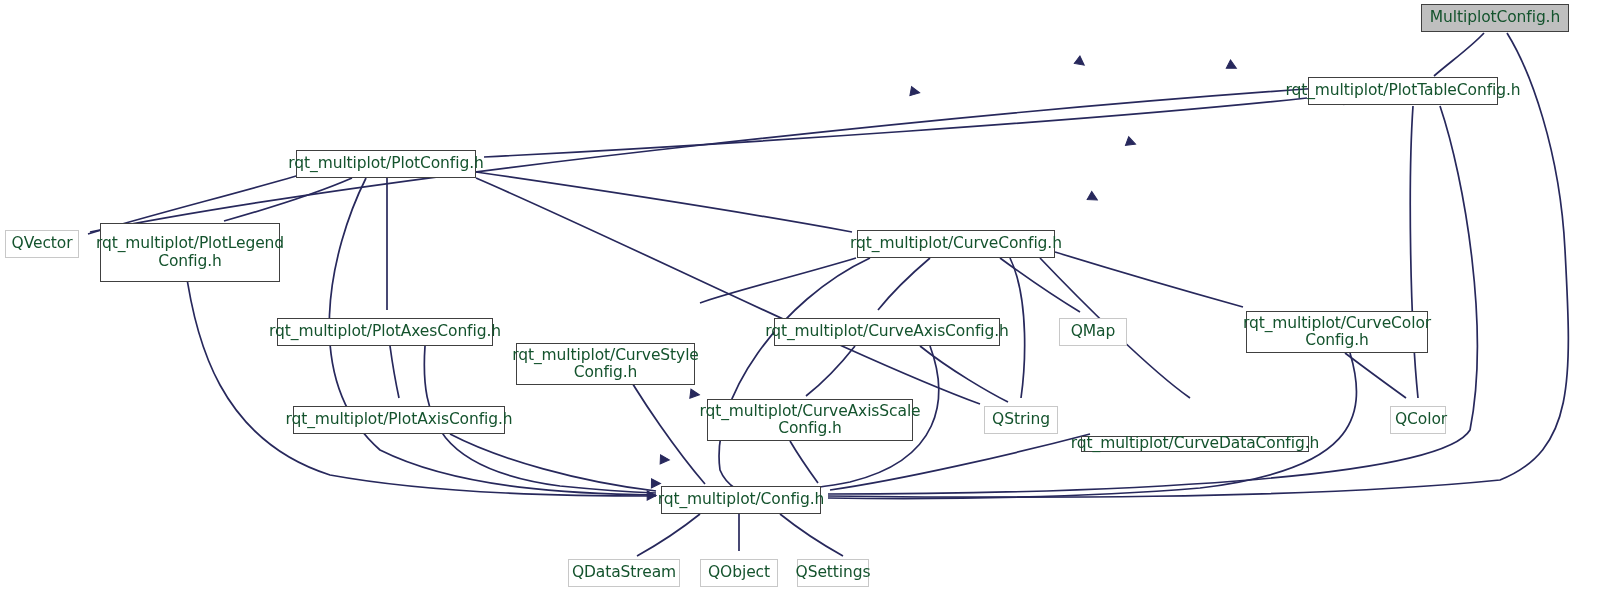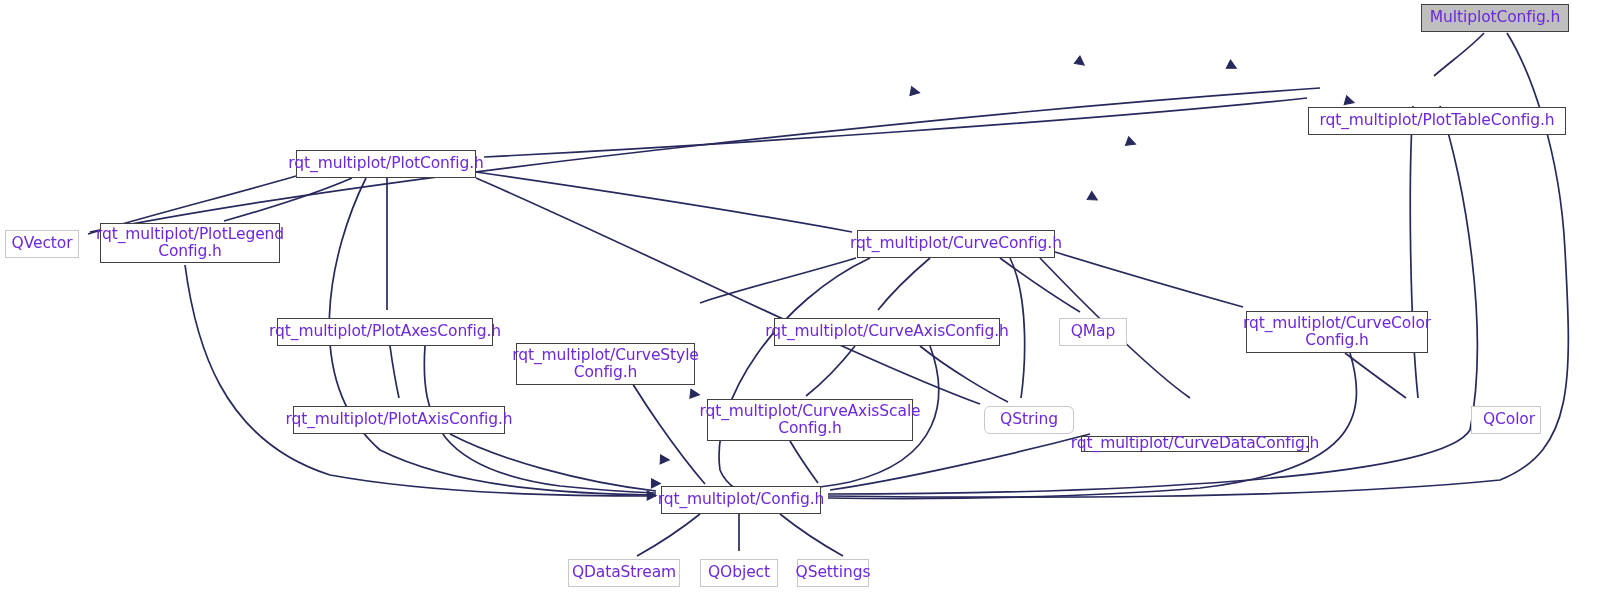--- a/index.html
+++ b/index.html
@@ -34,21 +34,21 @@
   }
   .node {
     position: absolute;
     box-sizing: border-box;
     display: flex;
     align-items: center;
     justify-content: center;
     text-align: center;
     line-height: 1.12;
     font-size: 15.5px;
-    color: #6d28d9;
+    color: #14532d;
     background: #ffffff;
     white-space: pre-line;
     letter-spacing: -0.1px;
   }
   .node.internal {
     border: 1.6px solid #404040;
   }
   .node.external {
     border: 1.2px solid #c8c8c8;
   }
@@ -194,37 +194,37 @@
         <path class="edge-path" d="M739,514 L739,551"></path>
         <path class="arrow-head" d="M0,0 L-9,-4.6 L-9,4.6 Z" transform-origin="center" transform="translate(739,551) rotate(90)"></path>
       </g>
       <g>
         <path class="edge-path" d="M780,514 C800,530 825,546 843,556"></path>
         <path class="arrow-head" d="M0,0 L-9,-4.6 L-9,4.6 Z" transform-origin="center" transform="translate(843,556) rotate(29.66653249921363)"></path>
       </g>
     </svg>
   <div id="nodes-layer">
       <div class="node root" style="left: 1421px; top: 4px; width: 148px; height: 28px;">MultiplotConfig.h</div>
-      <div class="node internal" style="left: 1308px; top: 77px; width: 258px; height: 28px; margin-top: 30px;">rqt_multiplot/PlotTableConfig.h</div>
+      <div class="node internal" style="left: 1308px; top: 77px; width: 190px; height: 28px;">rqt_multiplot/PlotTableConfig.h</div>
       <div class="node internal" style="left: 296px; top: 150px; width: 180px; height: 28px;">rqt_multiplot/PlotConfig.h</div>
       <div class="node external" style="left: 5px; top: 230px; width: 74px; height: 28px;">QVector</div>
-      <div class="node internal" style="left: 100px; top: 223px; width: 180px; height: 40px;">rqt_multiplot/PlotLegend
+      <div class="node internal" style="left: 100px; top: 223px; width: 180px; height: 59px;">rqt_multiplot/PlotLegend
 Config.h</div>
       <div class="node internal" style="left: 857px; top: 230px; width: 198px; height: 28px;">rqt_multiplot/CurveConfig.h</div>
       <div class="node internal" style="left: 277px; top: 318px; width: 216px; height: 28px;">rqt_multiplot/PlotAxesConfig.h</div>
       <div class="node internal" style="left: 516px; top: 311px; width: 179px; height: 42px; margin-top: 32px;">rqt_multiplot/CurveStyle
 Config.h</div>
       <div class="node internal" style="left: 768px; top: 318px; width: 226px; height: 28px; margin-left: 6px;">rqt_multiplot/CurveAxisConfig.h</div>
       <div class="node external" style="left: 1059px; top: 318px; width: 68px; height: 28px;">QMap</div>
       <div class="node internal" style="left: 1246px; top: 311px; width: 182px; height: 42px;">rqt_multiplot/CurveColor
 Config.h</div>
       <div class="node internal" style="left: 293px; top: 406px; width: 212px; height: 28px;">rqt_multiplot/PlotAxisConfig.h</div>
       <div class="node internal" style="left: 707px; top: 399px; width: 206px; height: 42px;">rqt_multiplot/CurveAxisScale
 Config.h</div>
-      <div class="node external" style="left: 984px; top: 406px; width: 90px; height: 28px; border-radius: 6px;">QString</div>
+      <div class="node external" style="left: 984px; top: 406px; width: 74px; height: 28px;">QString</div>
       <div class="node internal" style="left: 1081px; top: 406px; width: 228px; height: 16px; margin-top: 30px;">rqt_multiplot/CurveDataConfig.h</div>
-      <div class="node external" style="left: 1471px; top: 406px; width: 70px; height: 28px; padding-left: 6px;">QColor</div>
+      <div class="node external" style="left: 1390px; top: 406px; width: 56px; height: 28px; padding-left: 6px;">QColor</div>
       <div class="node internal" style="left: 661px; top: 486px; width: 160px; height: 28px;">rqt_multiplot/Config.h</div>
       <div class="node external" style="left: 568px; top: 559px; width: 112px; height: 28px;">QDataStream</div>
       <div class="node external" style="left: 700px; top: 559px; width: 78px; height: 28px;">QObject</div>
       <div class="node external" style="left: 797px; top: 559px; width: 72px; height: 28px;">QSettings</div>
     </div>
 </div>
 
 </body></html>

